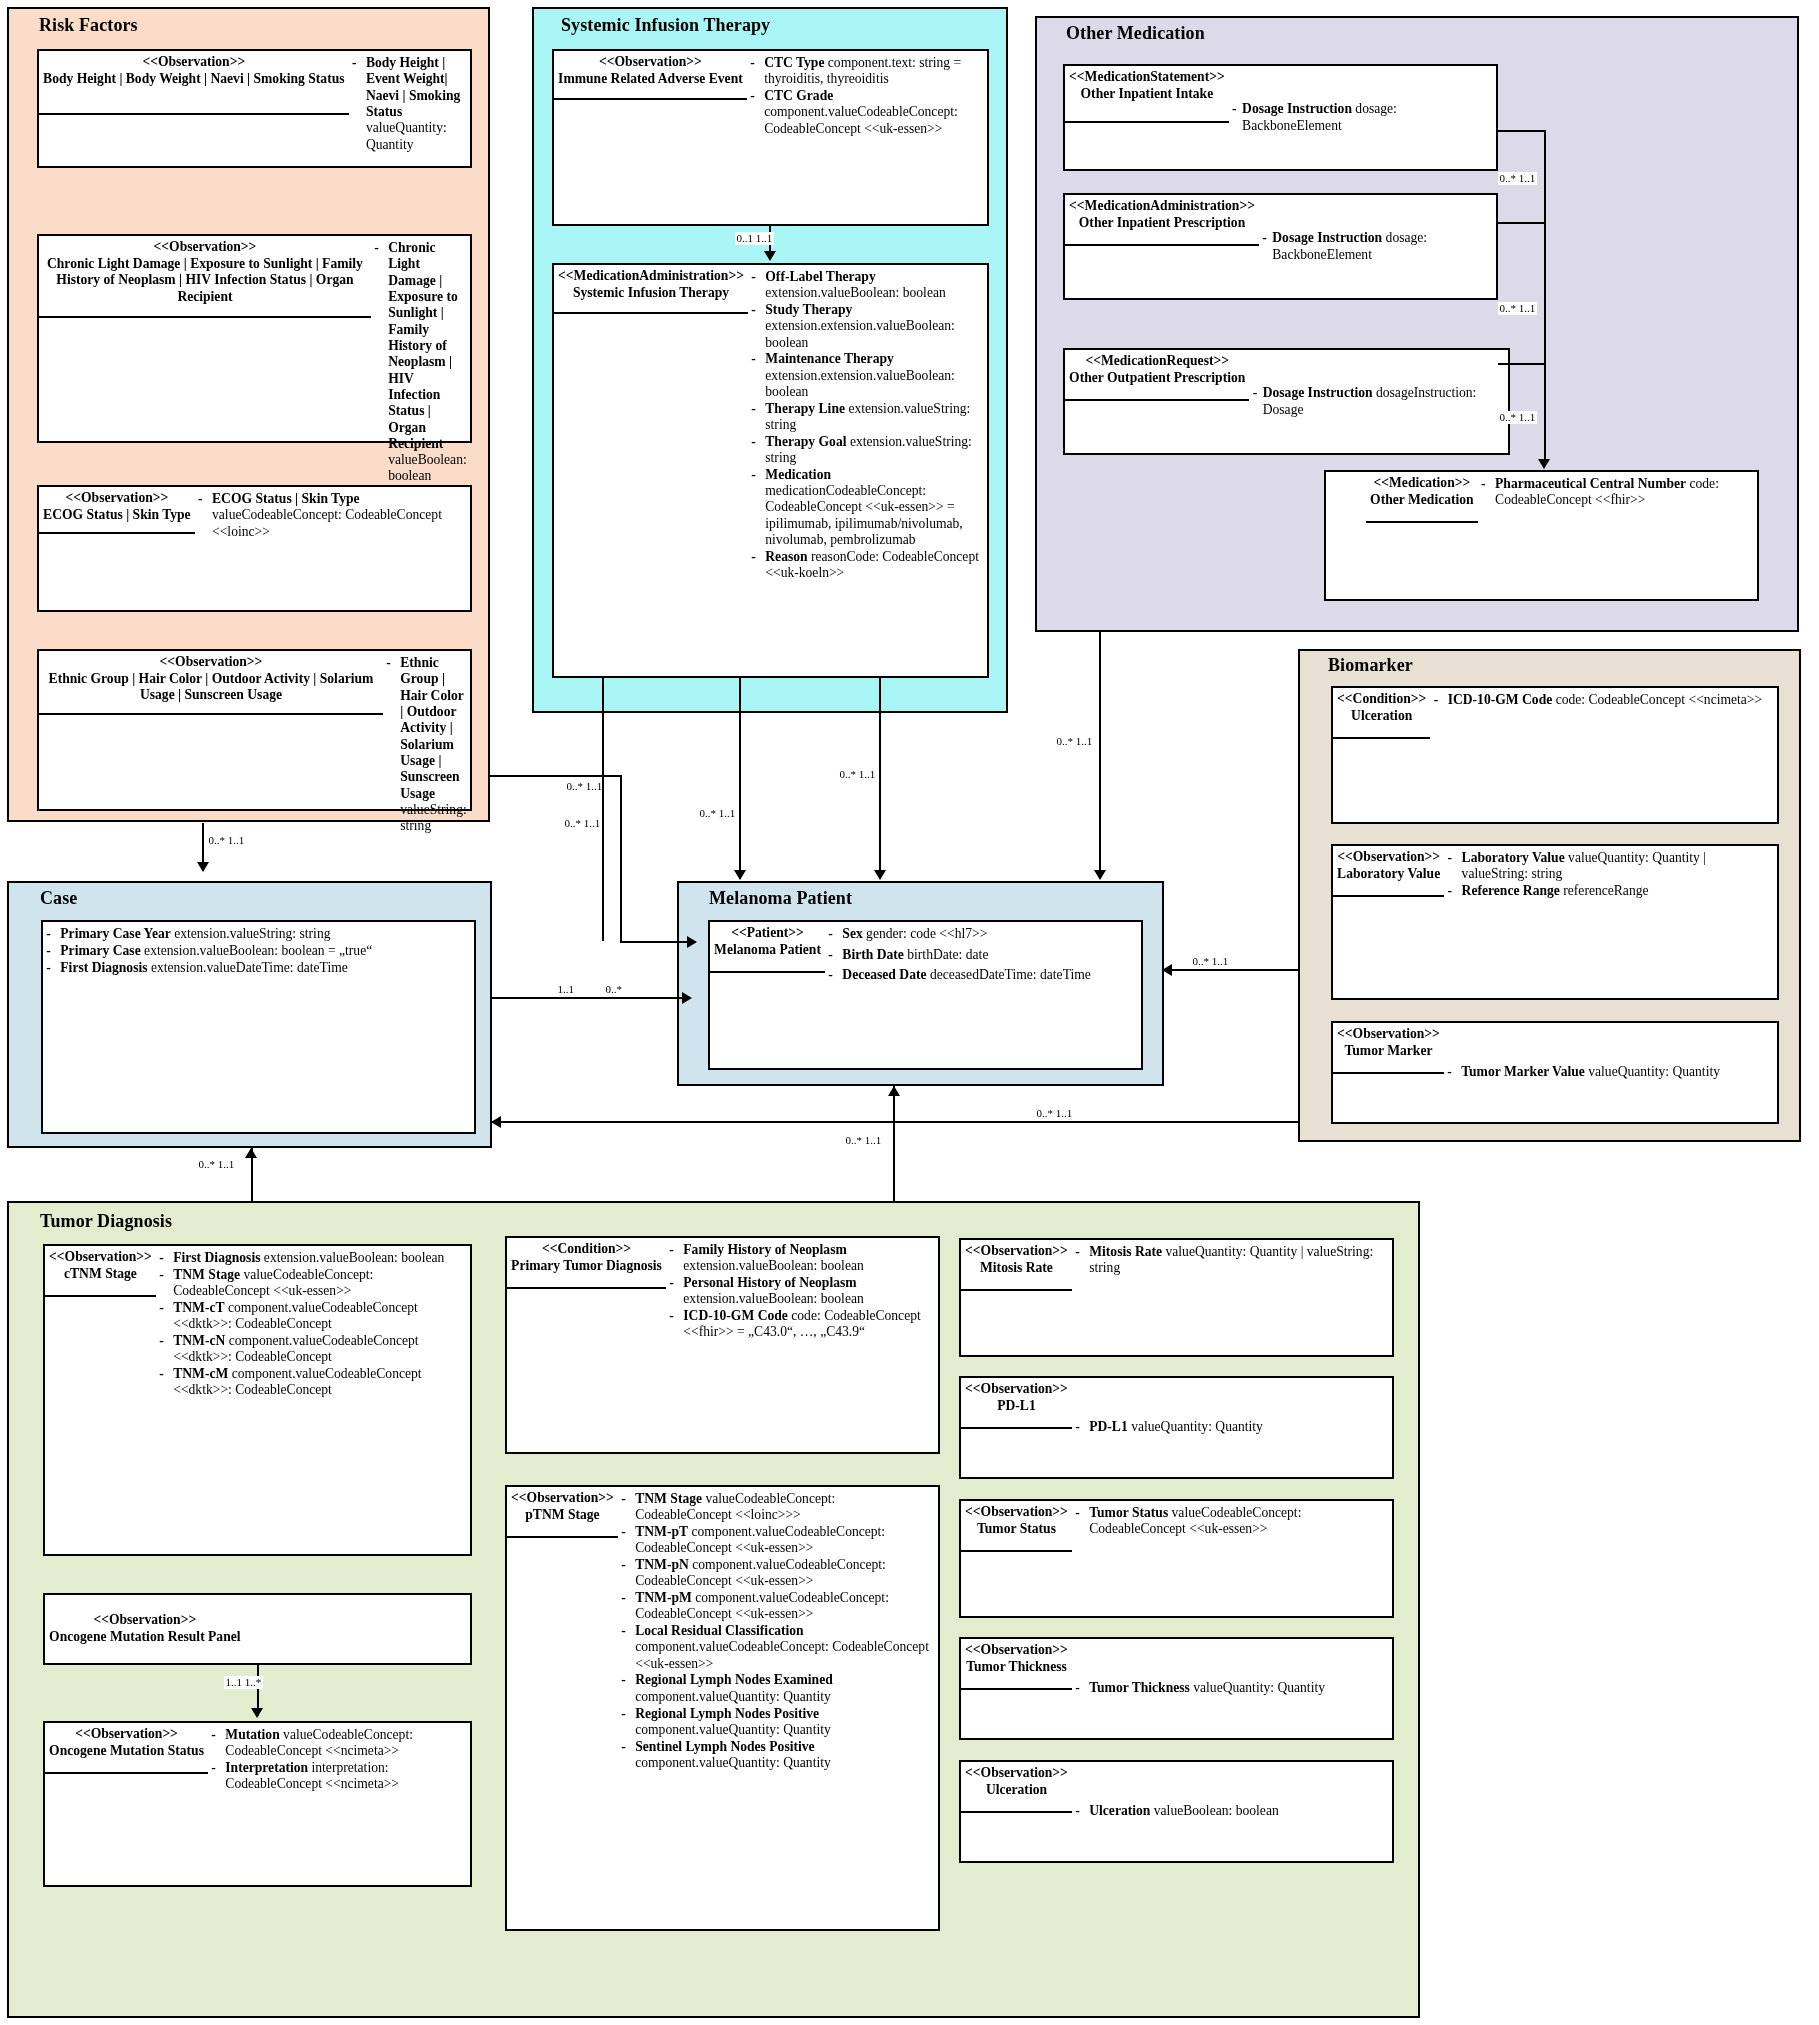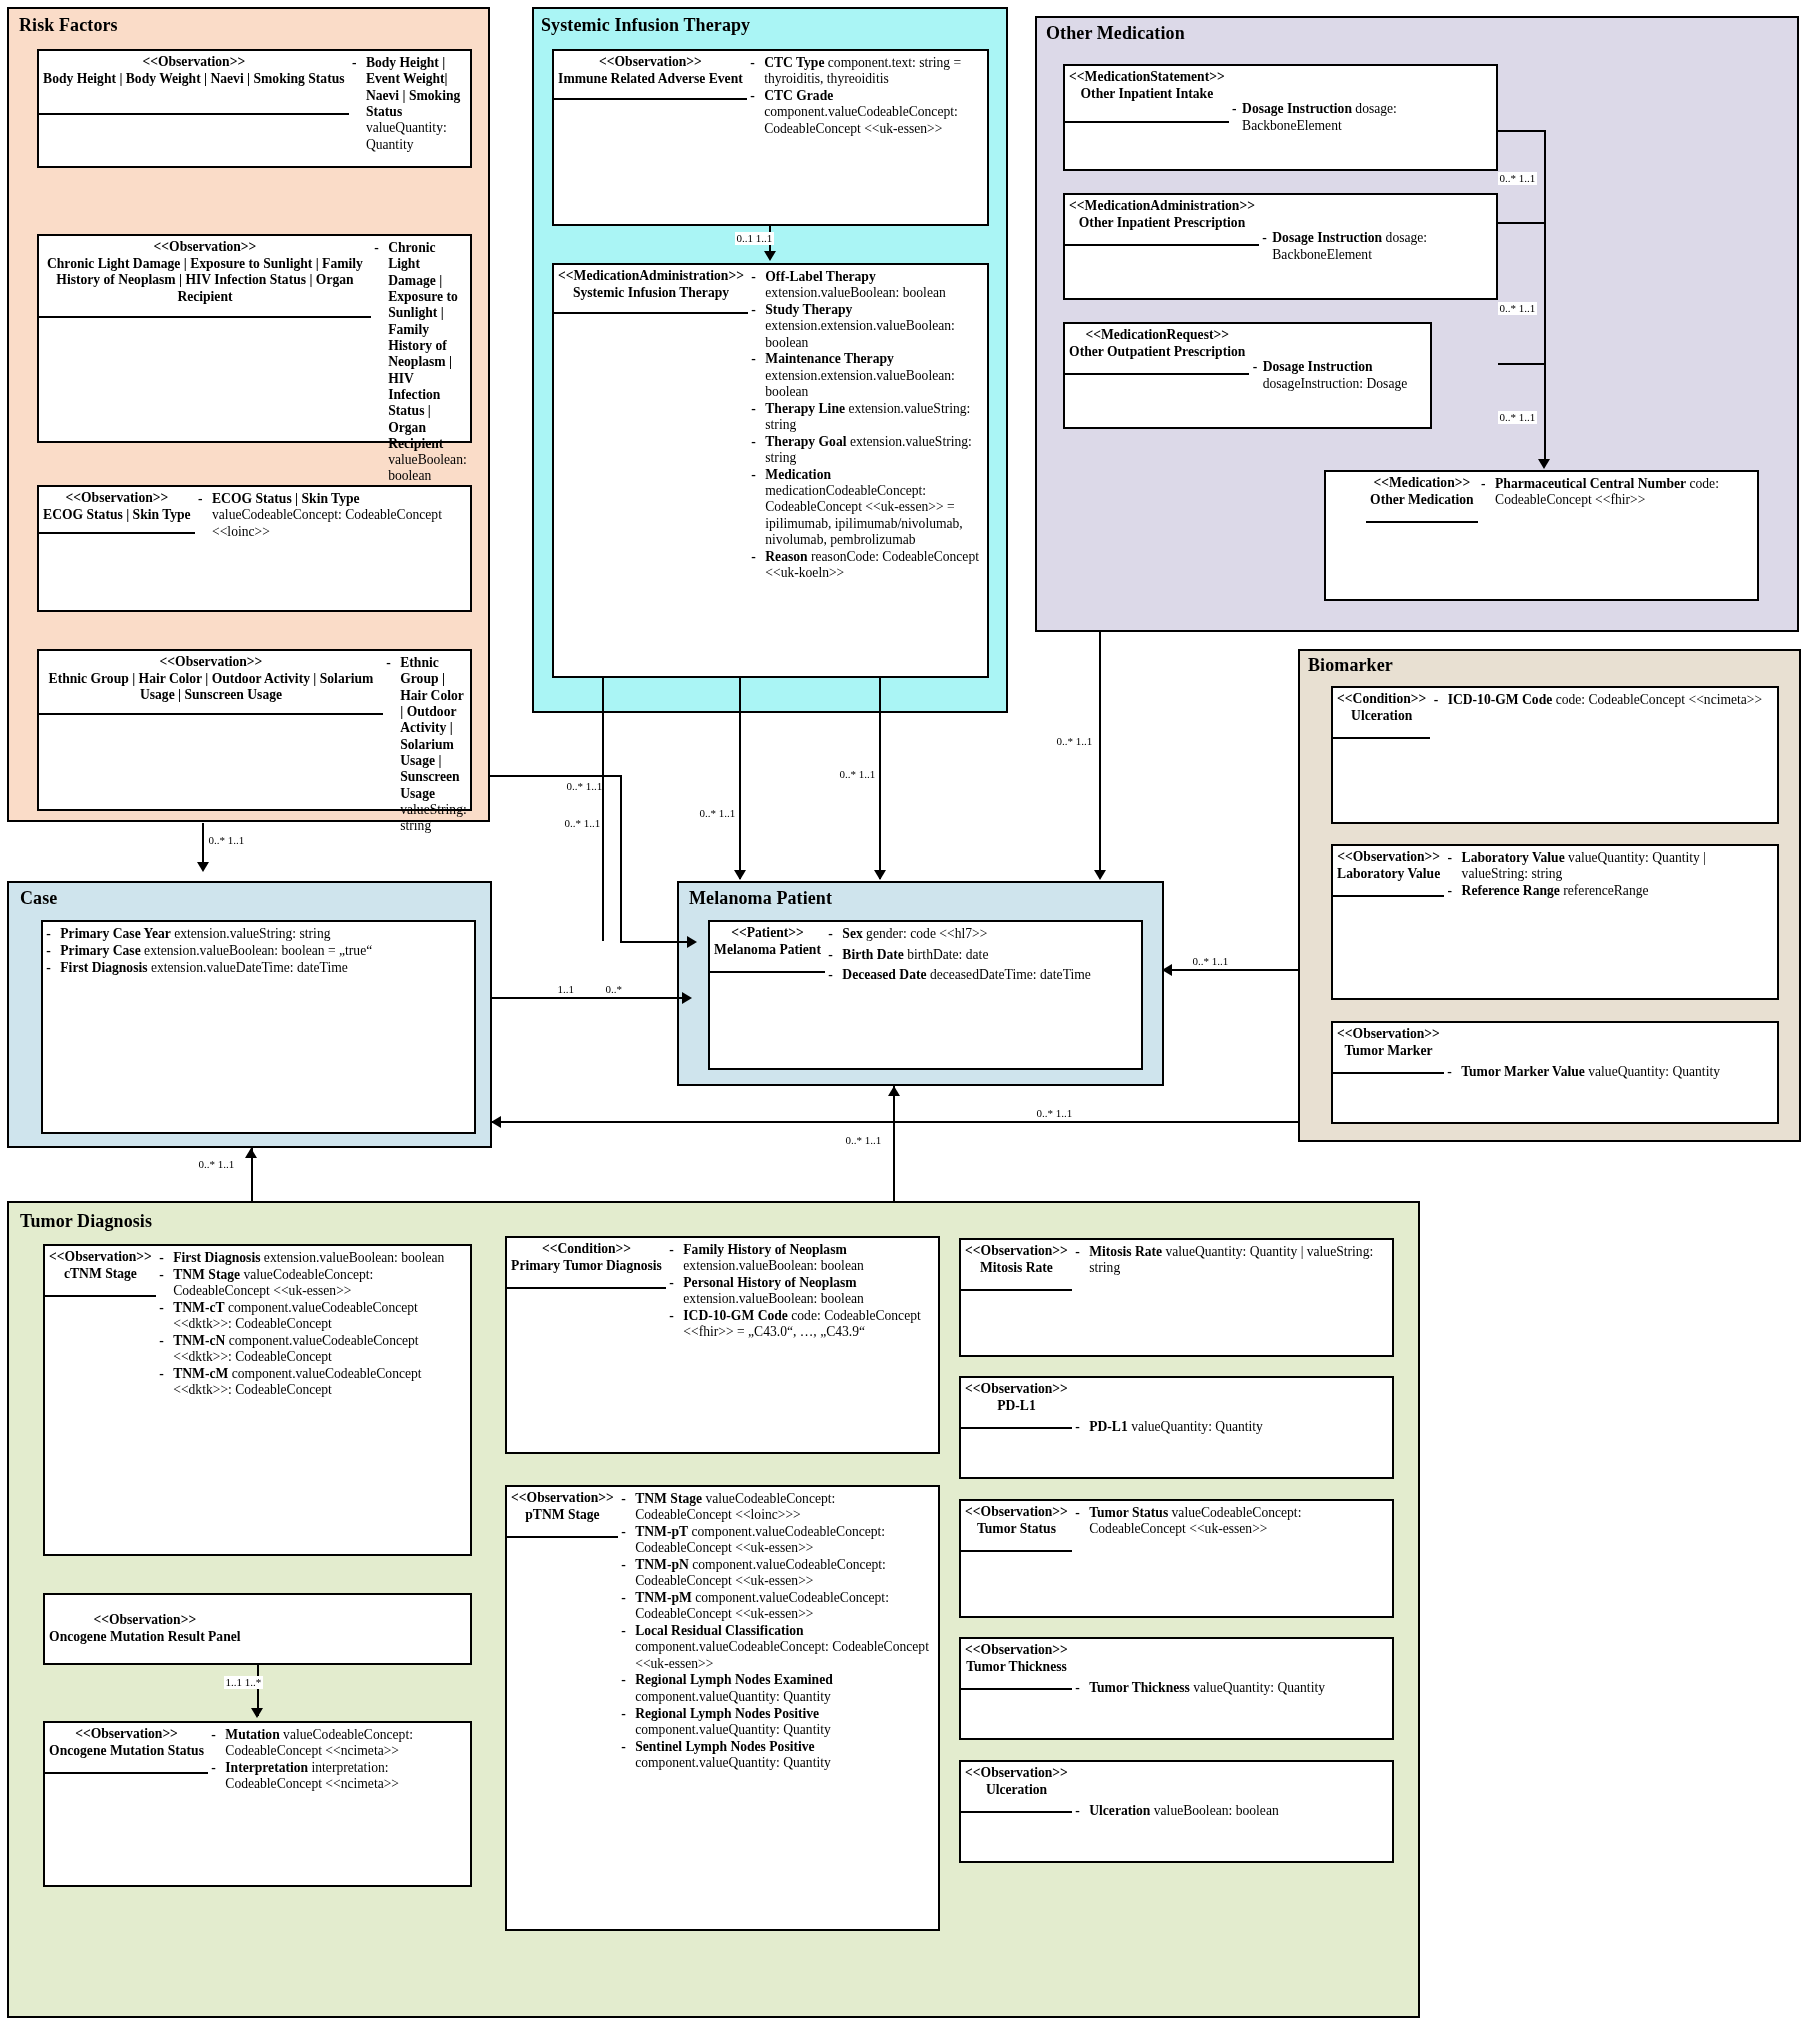--- a/index.html
+++ b/index.html
@@ -1,21 +1,21 @@
 <!DOCTYPE html>
 <html style="font-size:6.6px"><head>
 <meta charset="utf-8">
 <style>
   html,body{margin:0;padding:0;background:#ffffff;}
   body{font-family:"Liberation Serif", serif;color:#000;}
   #canvas{position:relative;width:1819px;height:2025px;background:#fff;overflow:hidden;}
 
   
   .pkg{position:absolute;border:2.1px solid #000;box-sizing:border-box;}
-  .pkg-title{position:absolute;font-weight:bold;font-size:18px;line-height:1;letter-spacing:0.1px;}
+  .pkg-title{position:absolute;font-weight:bold;font-size:18px;line-height:1;letter-spacing:0.1px;margin-left:20px;}
 
   
   .cls{position:absolute;background:#fff;border:2.1px solid #000;box-sizing:border-box;display:flex;}
   .cls-head{border-bottom:2.1px solid #000;box-sizing:border-box;text-align:center;font-weight:bold;padding:3.3px 4.1px 4.1px 4.1px;line-height:1.22;}
   .cls-head .stereo{display:block;font-weight:bold;}
   .cls-head .nm{display:block;font-weight:bold;}
   .cls-body{padding:4.1px 3.3px 4.1px 3.3px;box-sizing:border-box;flex:1;}
   .attr{display:flex;align-items:flex-start;margin-bottom:0.4px;line-height:1.2;}
   .attr .dash{width:14px;flex:0 0 14px;font-weight:bold;}
   .attr .txt{flex:1;}
@@ -179,21 +179,21 @@
       <span class="nm">Other Inpatient Prescription</span>
     </div>
     <div class="cls-body" style="display:flex;align-items:center;">
       <div class="attr" style="margin:0;">
           <span class="dash" style="width:10px;flex:0 0 10px;">-</span>
           <span class="txt"><b>Dosage Instruction</b><span> dosage: BackboneElement</span></span>
         </div>
     </div>
   </div>
 
-  <div class="cls f33" style="left:1063px;top:322px;width:369px;height:107px;">
+  <div class="cls f33" style="left:1063px;top:348px;width:447px;height:107px;">
     <div class="cls-head" style="height:51px;">
       <span class="stereo">&lt;&lt;MedicationRequest&gt;&gt;</span>
       <span class="nm">Other Outpatient Prescription</span>
     </div>
     <div class="cls-body" style="display:flex;align-items:center;">
       <div class="attr" style="margin:0;">
           <span class="dash" style="width:10px;flex:0 0 10px;">-</span>
           <span class="txt"><b>Dosage Instruction</b><span> dosageInstruction: Dosage</span></span>
         </div>
     </div>

